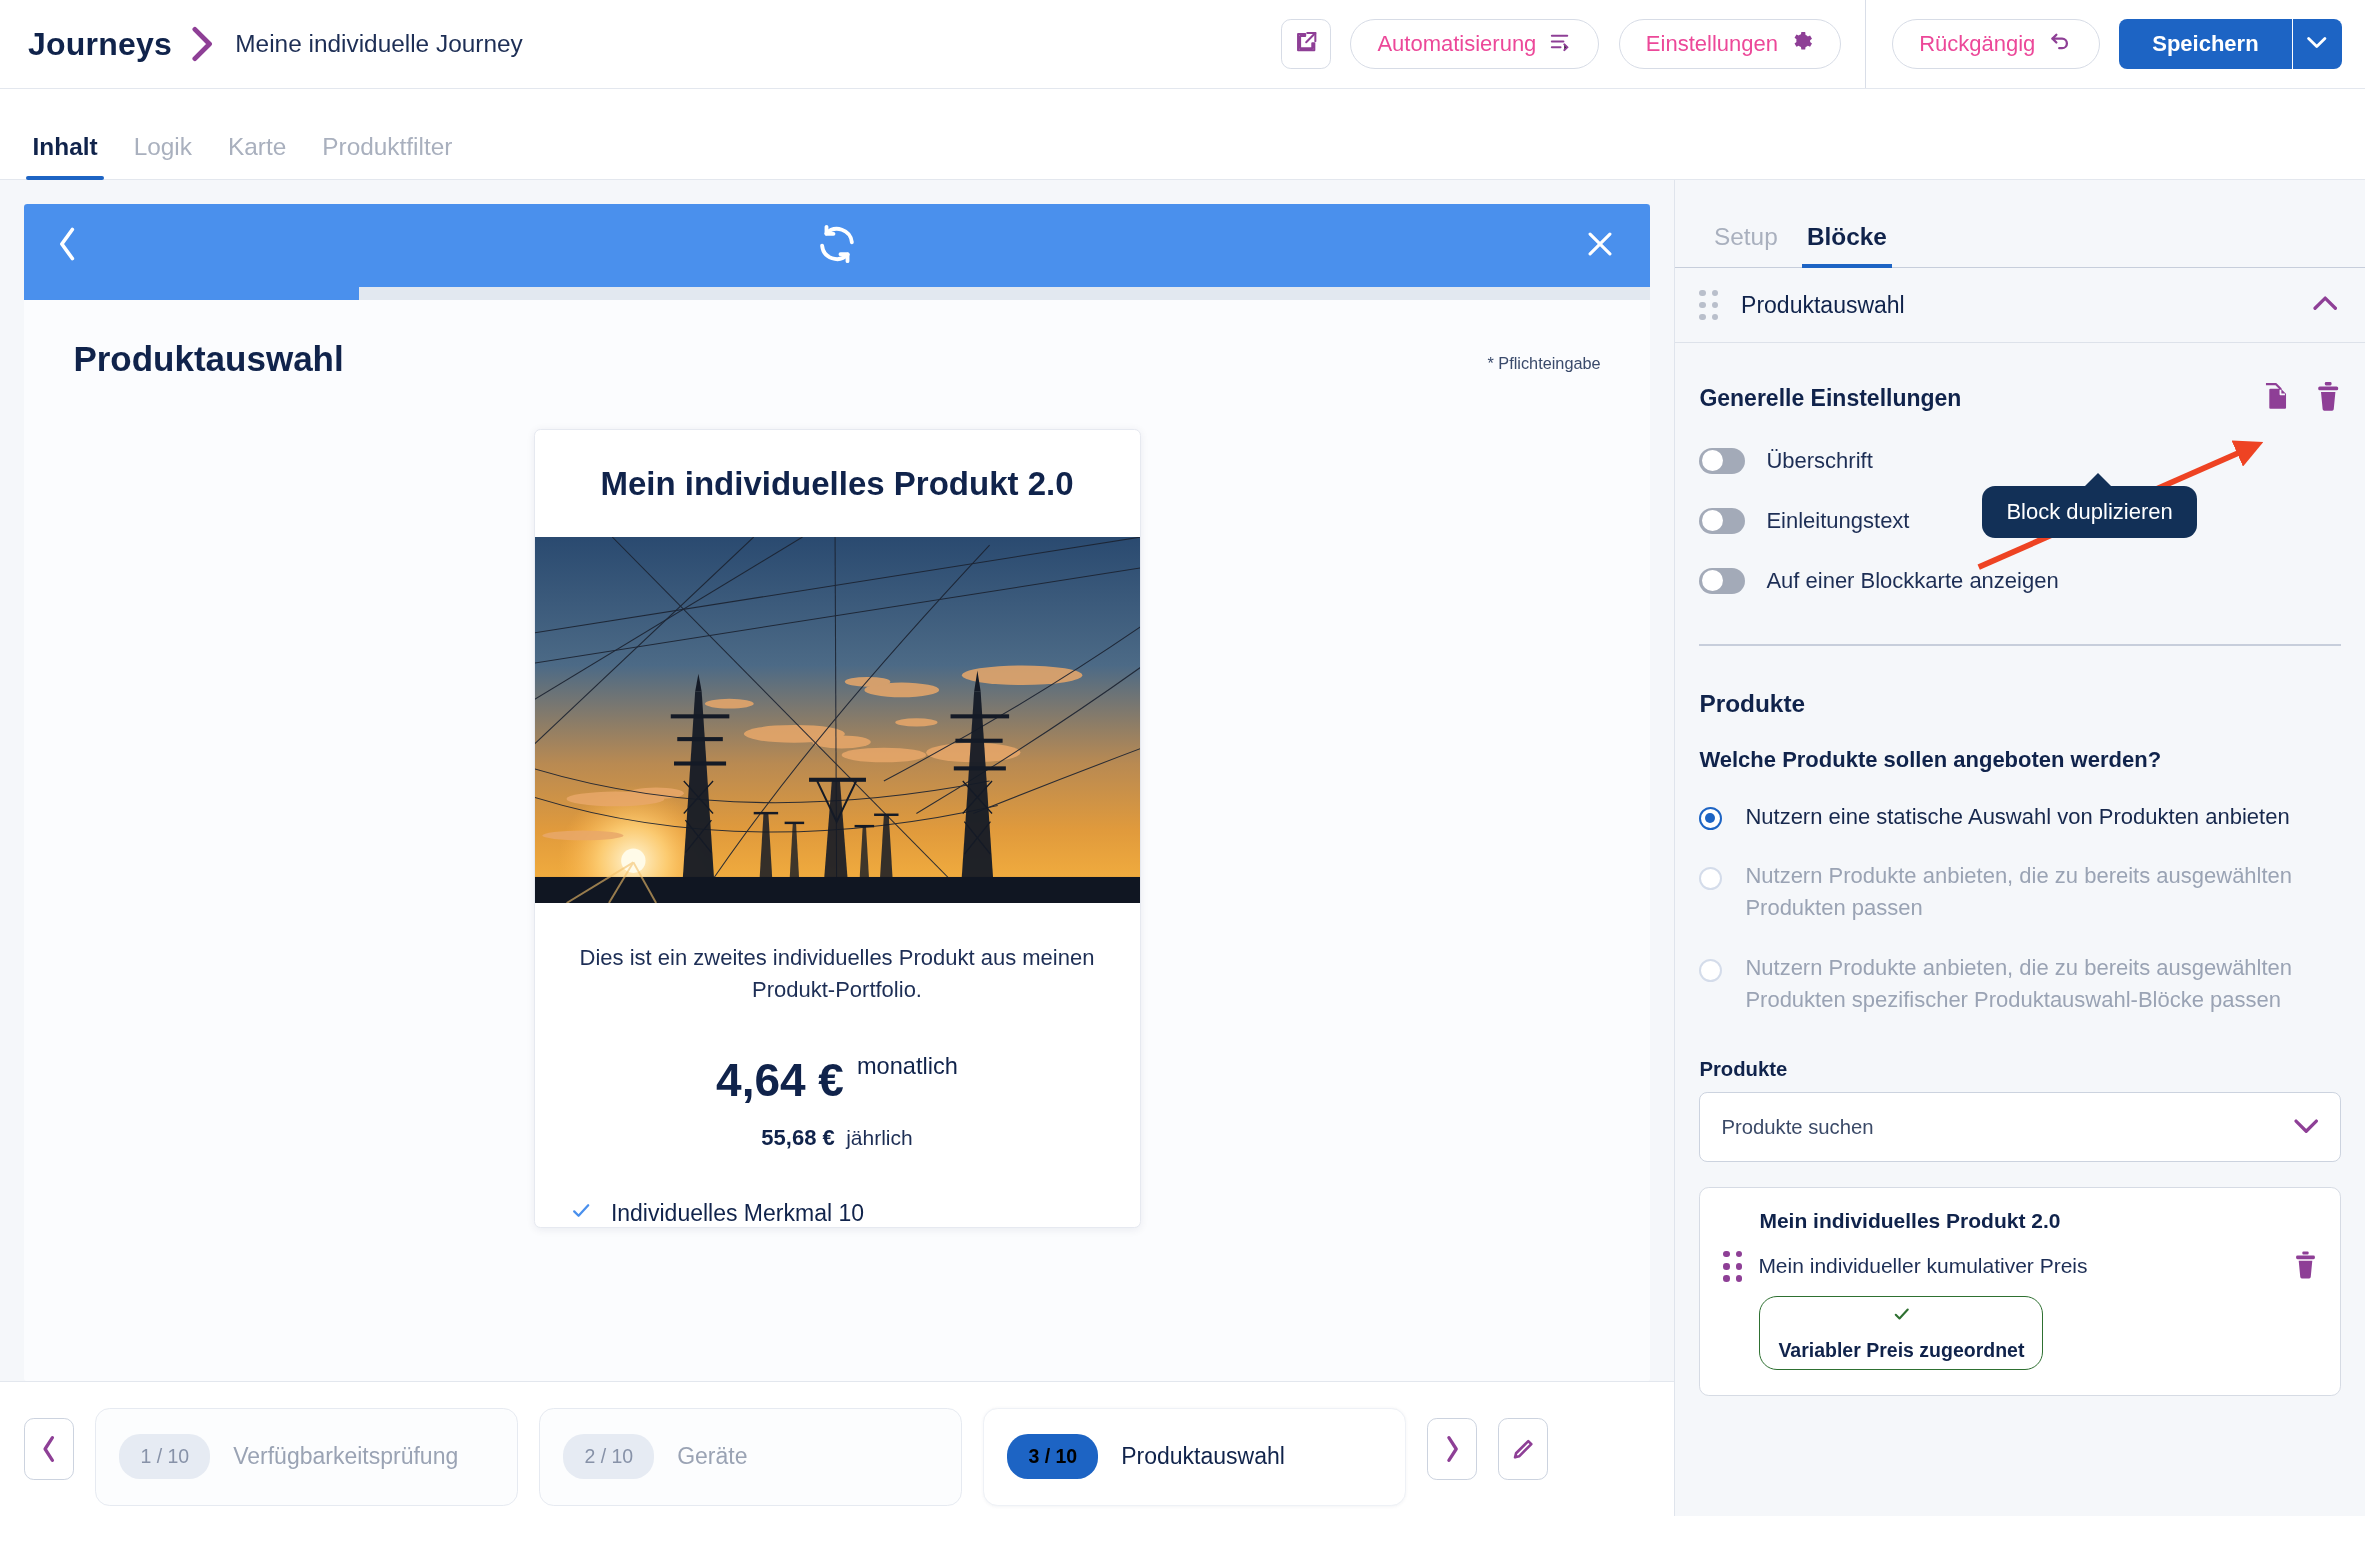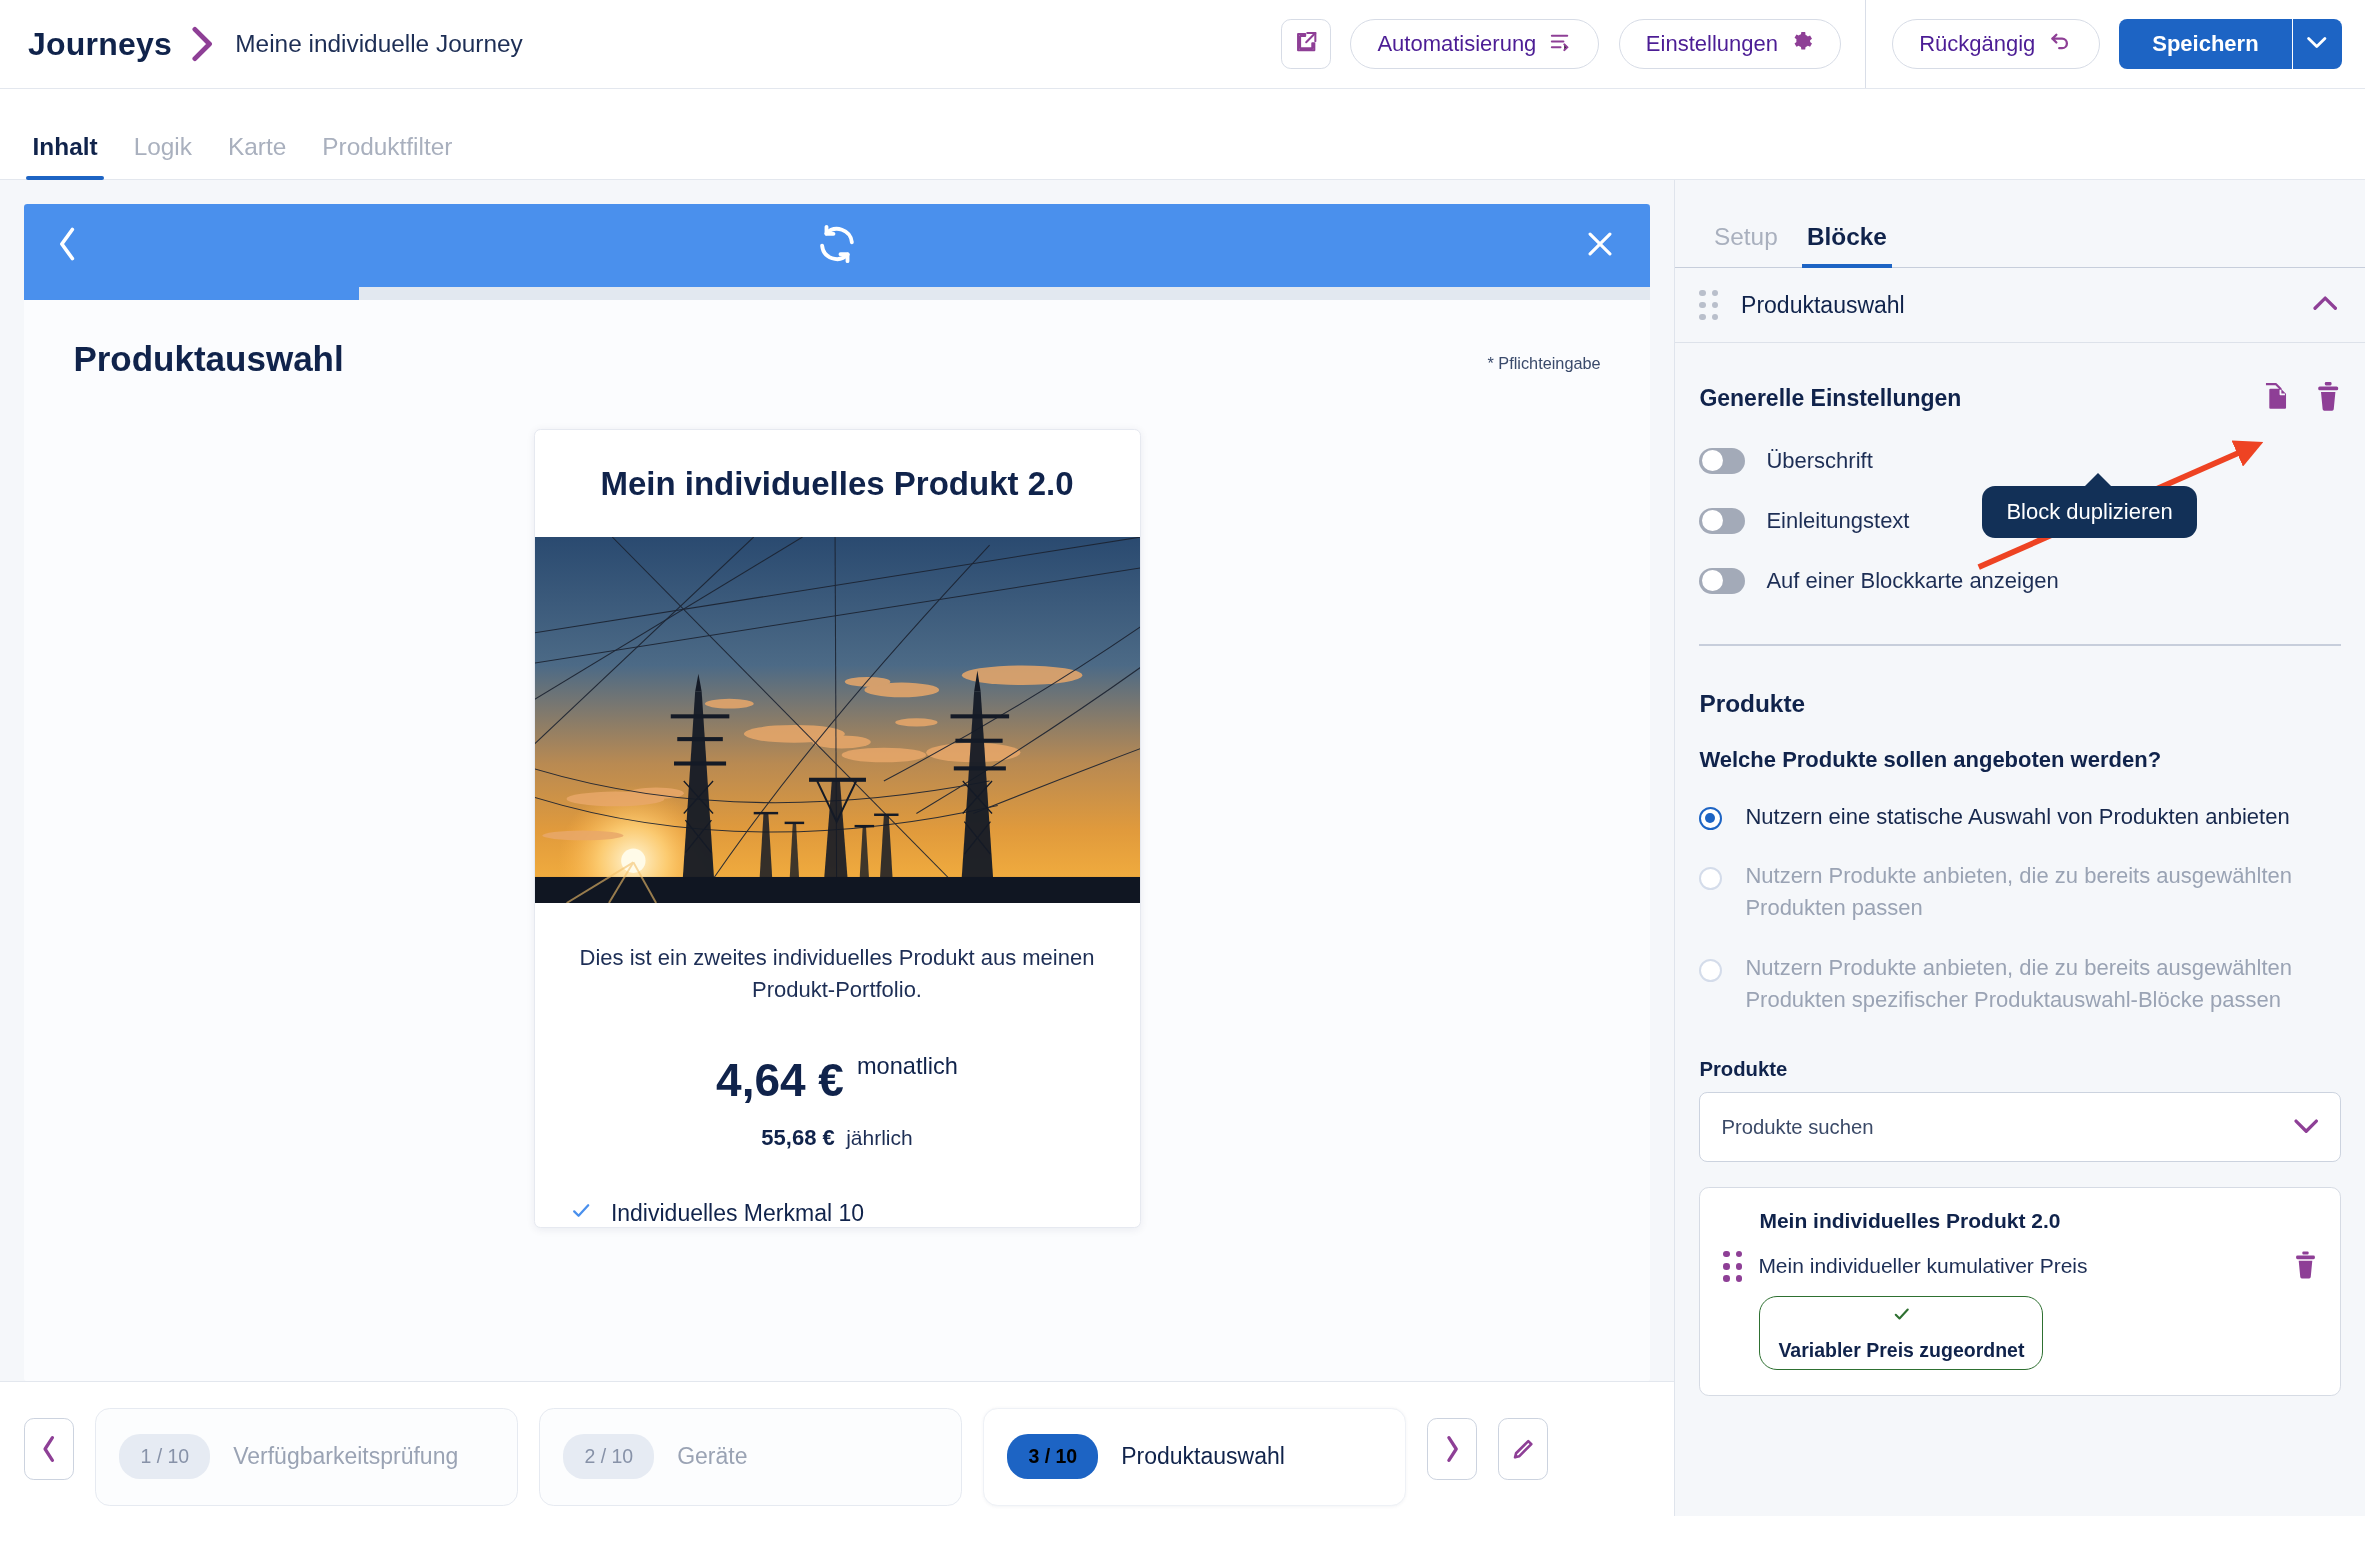--- a/index.html
+++ b/index.html
@@ -31,21 +31,21 @@
   .tb-divider { width: 0.8px; background: #d9dee8; height: 88px; margin: 0 26px 0 0; }
 
   .icon-btn-outline {
     width: 50px; height: 50px; border: 0.8px solid #d7dce6; border-radius: 9.8px;
     display: flex; align-items: center; justify-content: center; background: #fff; cursor: pointer;
   }
   .pill-btn {
     height: 50px; border: 0.8px solid #d7dce6; border-radius: 28px;
     display: flex; align-items: center; gap: 13px; padding: 0 26px;
     background: #fff; cursor: pointer;
-    font-size: 22px; color: #4c1d95;
+    font-size: 22px; color: #ec4899;
   }
   .btn-primary {
     height: 50px; background: #1d64c4; border-radius: 8.1px 0 0 8.1px;
     display: flex; align-items: center; padding: 0 33px;
     color: #fff; font-size: 22px; font-weight: bold; cursor: pointer;
     border: none;
   }
   .btn-primary-split {
     height: 50px; width: 50px; background: #1d64c4; border-radius: 0 8.1px 8.1px 0;
     display: flex; align-items: center; justify-content: center; cursor: pointer;

